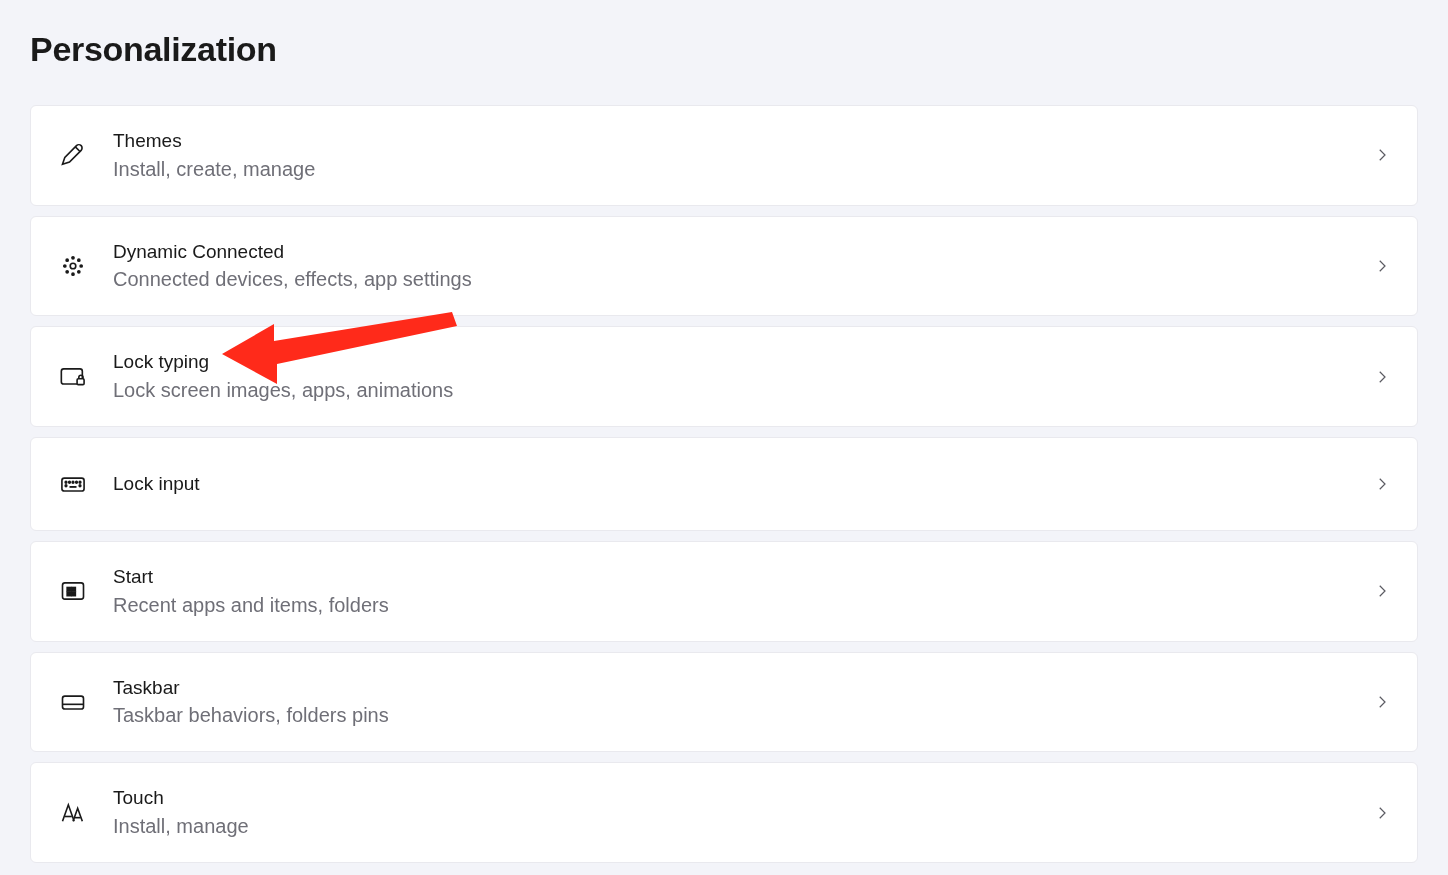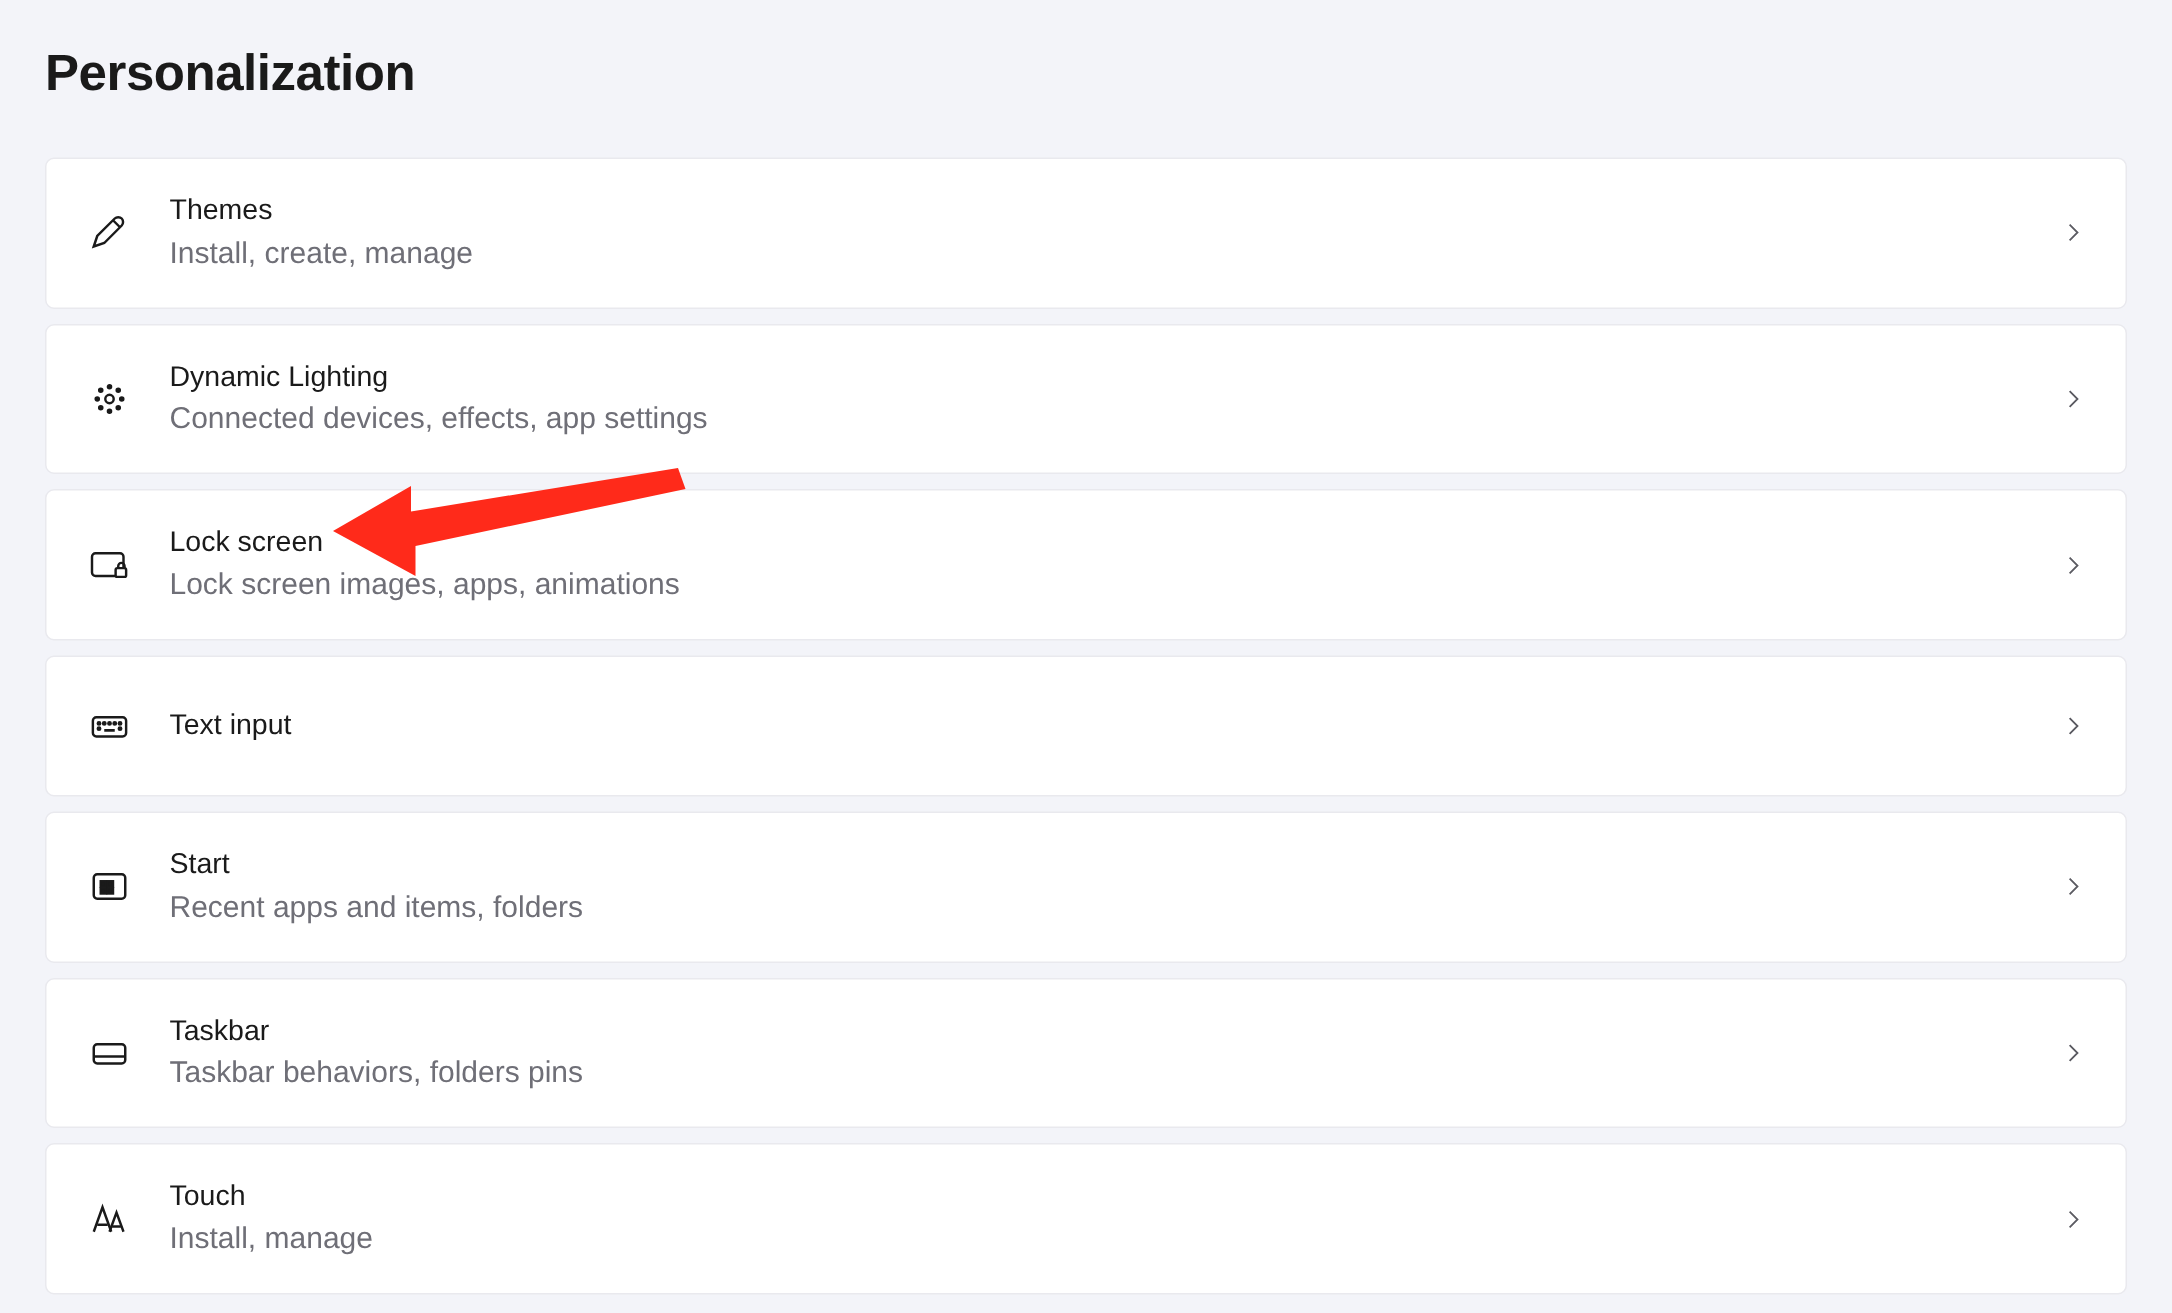--- a/index.html
+++ b/index.html
@@ -130,40 +130,40 @@
           <circle cx="12" cy="19" r="0.9" fill="currentColor"></circle>
           <circle cx="5" cy="12" r="0.9" fill="currentColor"></circle>
           <circle cx="19" cy="12" r="0.9" fill="currentColor"></circle>
           <circle cx="7" cy="7" r="0.9" fill="currentColor"></circle>
           <circle cx="17" cy="7" r="0.9" fill="currentColor"></circle>
           <circle cx="7" cy="17" r="0.9" fill="currentColor"></circle>
           <circle cx="17" cy="17" r="0.9" fill="currentColor"></circle>
         </svg>
       </div>
       <div class="row-text">
-        <div class="row-title">Dynamic Lighting</div>
+        <div class="row-title">Dynamic Connected</div>
         <div class="row-subtitle">Connected devices, effects, app settings</div>
       </div>
       <div class="chevron">
         <svg viewBox="0 0 24 24">
             <path d="M9 5 L16 12 L9 19"></path>
           </svg>
       </div>
     </div>
 
     <div class="settings-row">
       <div class="row-icon">
         <svg viewBox="0 0 24 24">
           <rect x="2" y="5" width="18" height="13" rx="2"></rect>
           <rect x="15.5" y="13.5" width="6" height="5" rx="1" fill="#fff"></rect>
           <path d="M17 13.5 v-1.2 a1.8 1.8 0 0 1 3.6 0 v1.2"></path>
         </svg>
       </div>
       <div class="row-text">
-        <div class="row-title">Lock screen</div>
+        <div class="row-title">Lock typing</div>
         <div class="row-subtitle">Lock screen images, apps, animations</div>
       </div>
       <div class="chevron">
         <svg viewBox="0 0 24 24">
             <path d="M9 5 L16 12 L9 19"></path>
           </svg>
       </div>
     </div>
 
     <div class="settings-row">
@@ -174,21 +174,21 @@
           <circle cx="9" cy="10.5" r="0.7" fill="currentColor"></circle>
           <circle cx="12" cy="10.5" r="0.7" fill="currentColor"></circle>
           <circle cx="15" cy="10.5" r="0.7" fill="currentColor"></circle>
           <circle cx="18" cy="10.5" r="0.7" fill="currentColor"></circle>
           <circle cx="6" cy="13.5" r="0.7" fill="currentColor"></circle>
           <circle cx="18" cy="13.5" r="0.7" fill="currentColor"></circle>
           <line x1="9" y1="14.5" x2="15" y2="14.5" stroke-width="1.6"></line>
         </svg>
       </div>
       <div class="row-text">
-        <div class="row-title">Text input</div>
+        <div class="row-title">Lock input</div>
       </div>
       <div class="chevron">
         <svg viewBox="0 0 24 24">
             <path d="M9 5 L16 12 L9 19"></path>
           </svg>
       </div>
     </div>
 
     <div class="settings-row">
       <div class="row-icon">

